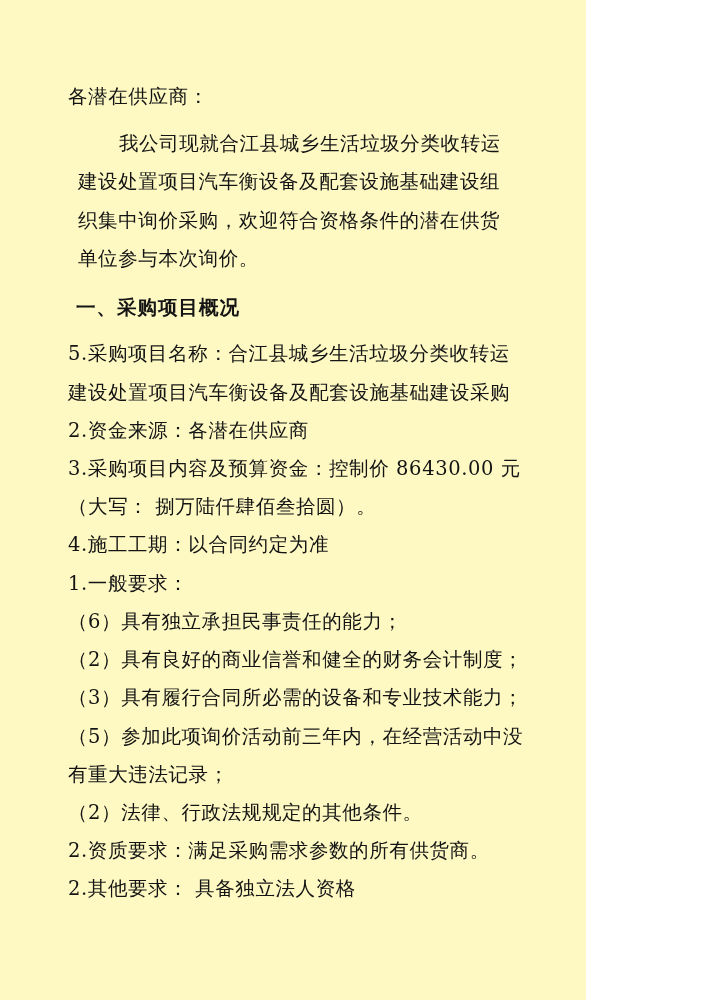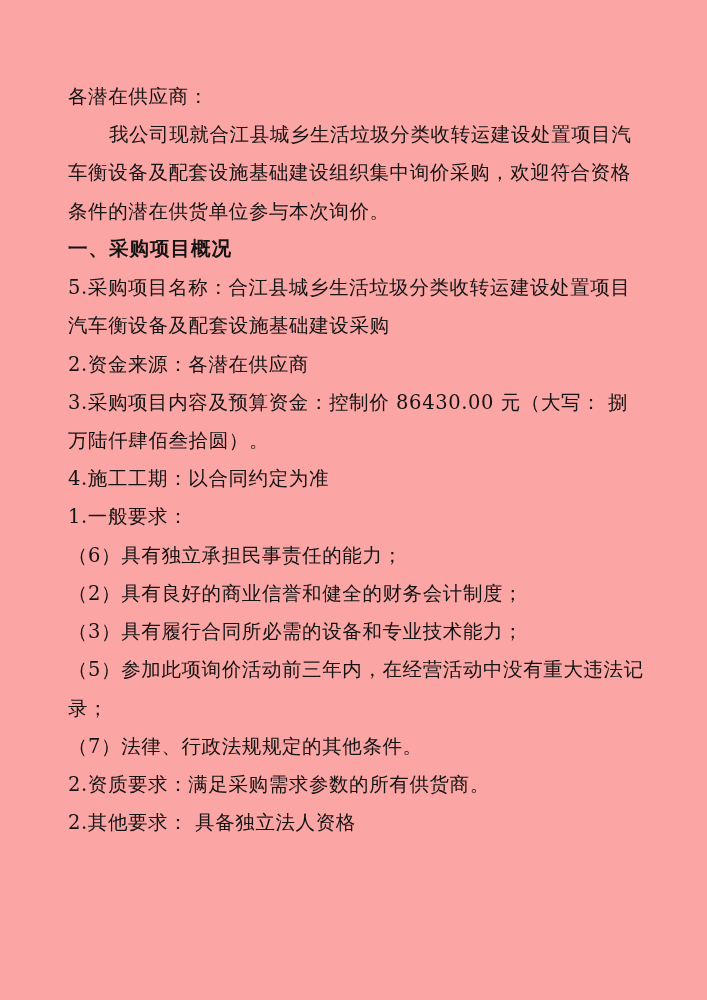--- a/index.html
+++ b/index.html
@@ -9,47 +9,47 @@
   }
   body {
     width: 707px;
     height: 1000px;
     overflow: hidden;
     font-family: "DejaVu Serif", "Liberation Serif", serif;
     color: #111111;
   }
   .page {
     position: relative;
-    width: 707px;
+    width: 586px;
     height: 1000px;
-    background: #fca5a5;
+    background: #fef9c3;
     box-sizing: border-box;
     padding: 78px 62px 27px 68px;
   }
   .doc-body {
     font-size: 19.5px;
     line-height: 1.96;
     letter-spacing: 0.6px;
     color: #141414;
   }
   .line {
     white-space: pre-wrap;
     margin: 0;
   }
   .para {
-    margin: 0;
+    margin: 10px;
+    font-family: Liberation Mono, monospace;
   }
   .indent-2 {
     text-indent: 2.1em;
   }
   .heading {
-    margin: 0;
+    margin: 8px;
     font-weight: 600;
     letter-spacing: 1px;
-    font-family: Liberation Mono, monospace;
   }
   .hang {
     margin: 0;
   }
 </style>
 </head>
 <body>
 
 <div class="page">
   <div class="doc-body">
@@ -68,20 +68,20 @@
 
     <p class="hang"><span>4.施工工期：</span><span>以合同约定为准</span></p>
 
 
     <p class="hang">1.一般要求：</p>
 
     <p class="hang">（6）具有独立承担民事责任的能力；</p>
     <p class="hang">（2）具有良好的商业信誉和健全的财务会计制度；</p>
     <p class="hang">（3）具有履行合同所必需的设备和专业技术能力；</p>
     <p class="hang">（5）参加此项询价活动前三年内，在经营活动中没有重大违法记录；</p>
-    <p class="hang">（7）法律、行政法规规定的其他条件。</p>
+    <p class="hang">（2）法律、行政法规规定的其他条件。</p>
 
     <p class="hang"><span>2.资质要求：</span><span>满足采购需求参数的所有供货商。</span></p>
 
     <p class="hang"><span>2.其他要求：</span><span> 具备独立法人资格</span></p>
 
   </div>
 </div>
 
 </body></html>

